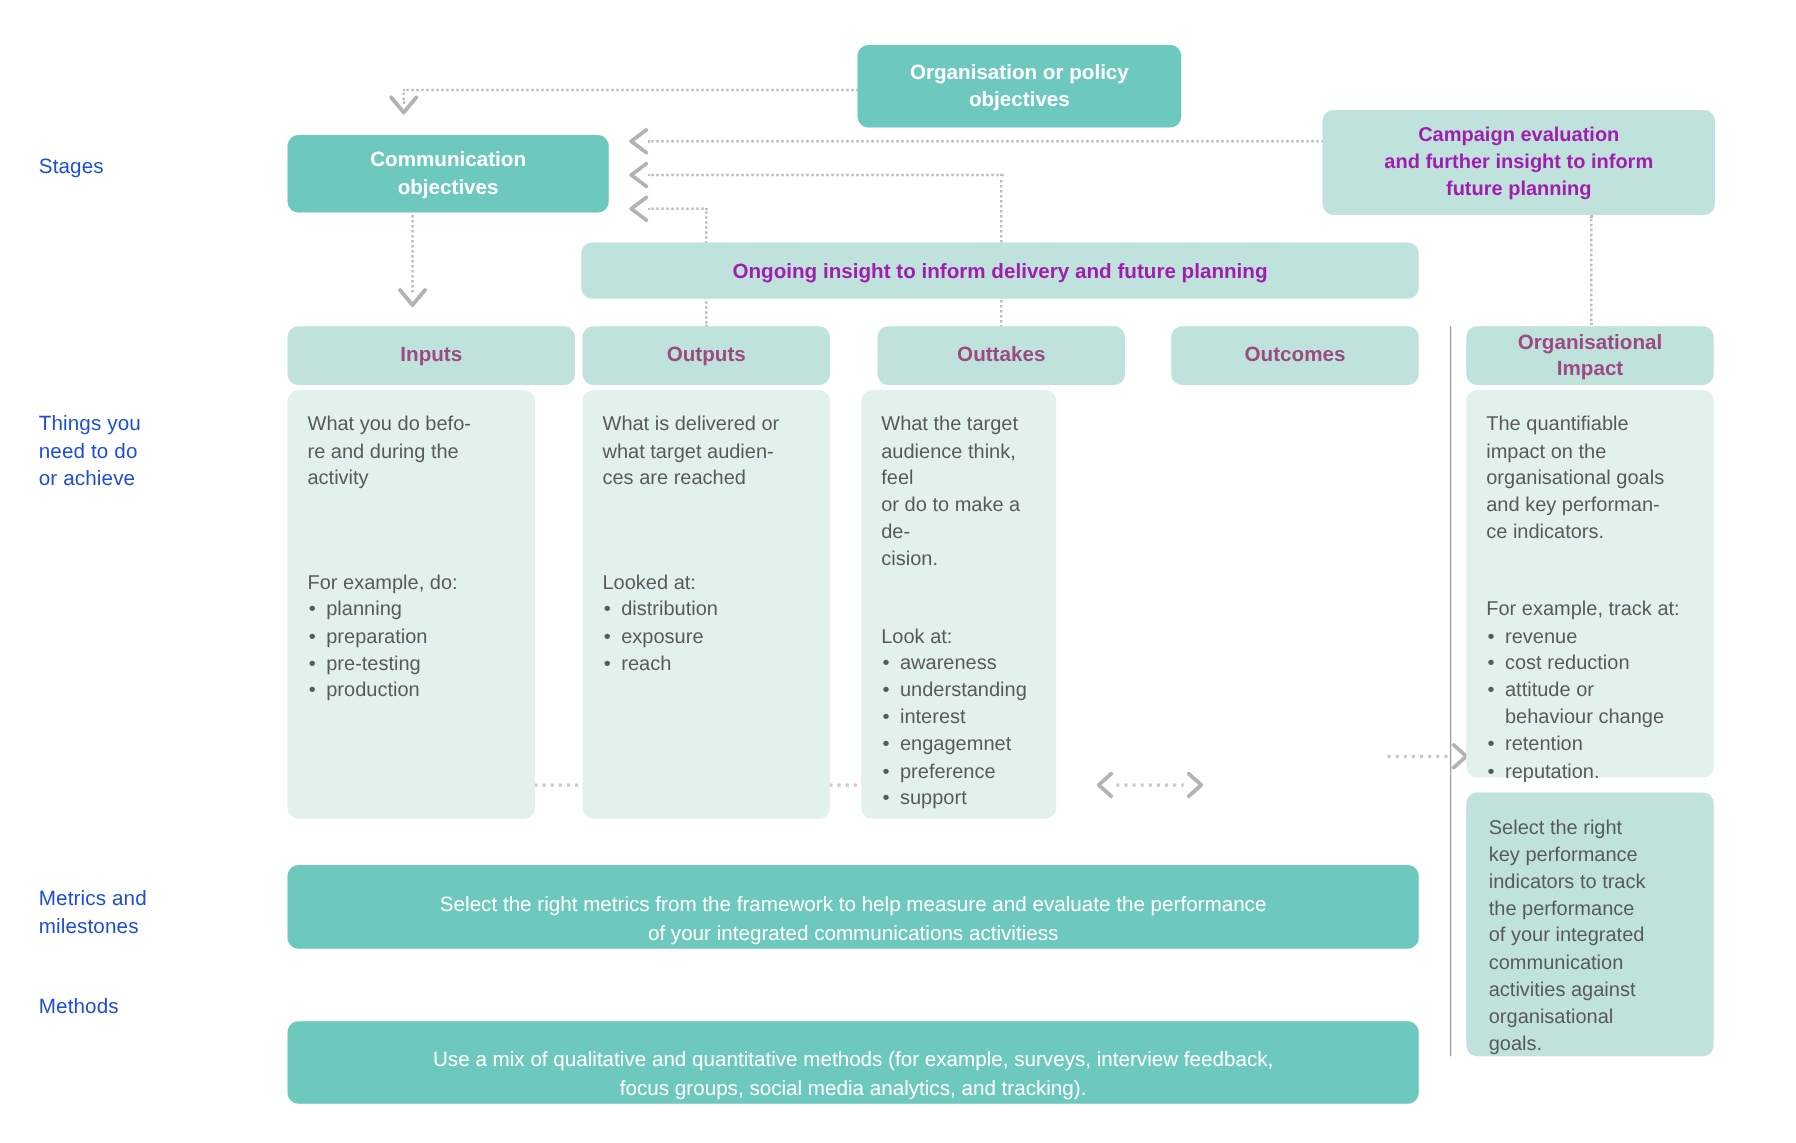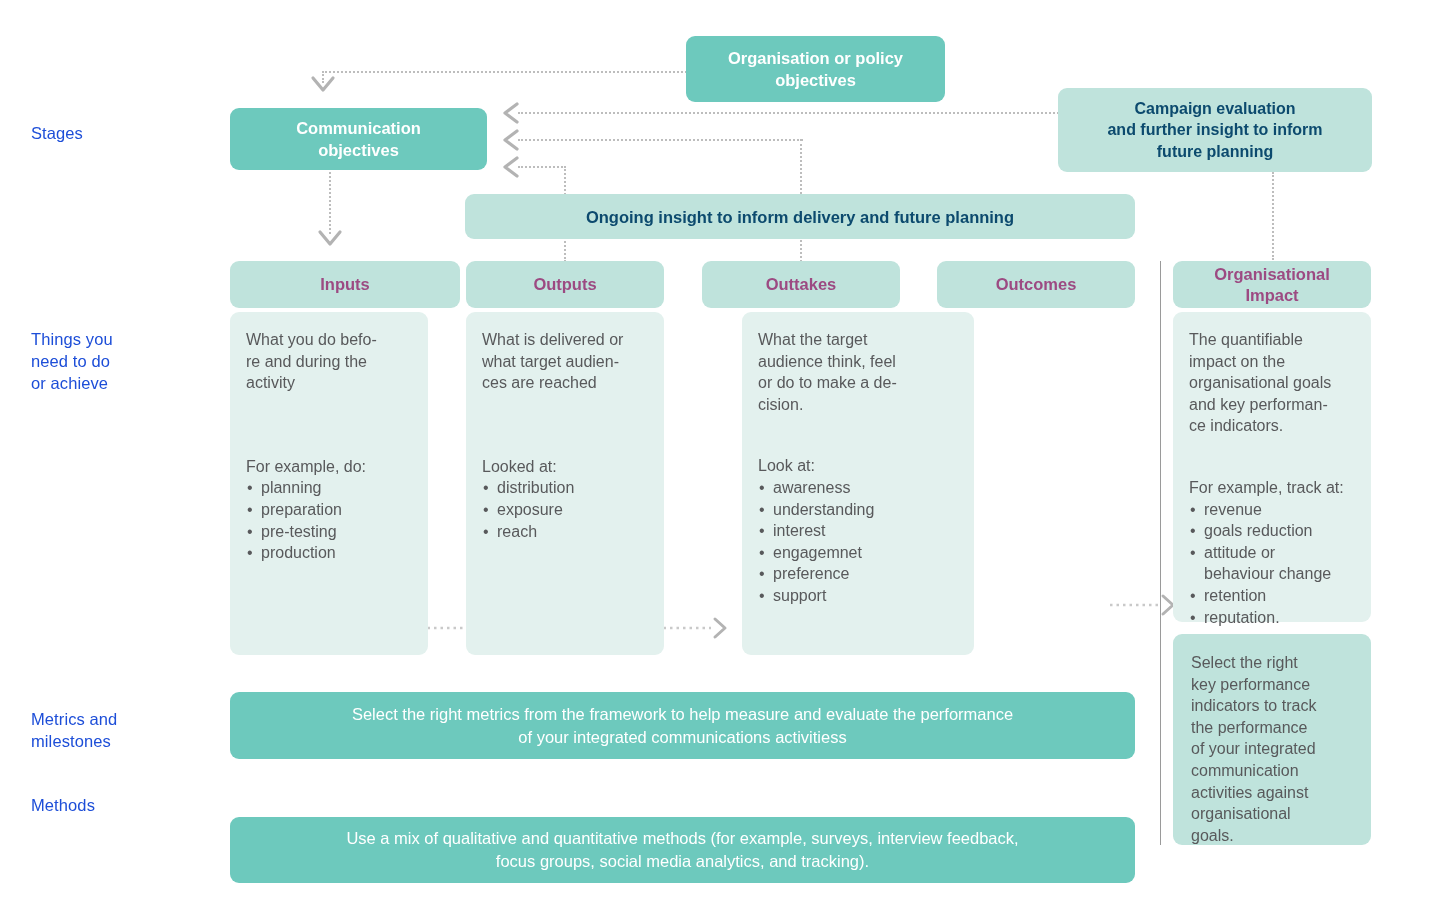--- a/index.html
+++ b/index.html
@@ -39,21 +39,21 @@
     justify-content: center;
     text-align: center;
   }
   .box-solid {
     background: #6dc9bd;
     color: #ffffff;
     font-weight: bold;
   }
   .box-mint {
     background: #bfe3dc;
-    color: #0c4a6e;
+    color: #a21caf;
     font-weight: bold;
   }
   .box-head {
     background: #bfe3dc;
     color: #9c4a82;
     font-weight: bold;
     border-radius: 9px;
   }
   .col-body {
     background: #e3f1ee;
@@ -103,21 +103,21 @@
   .divider-v {
     border-left: 1.5px solid #9a9a9a;
     width: 0;
   }
 
   .banner {
     background: #6dc9bd;
     border-radius: 9px;
     color: #ffffff;
     display: flex;
-    align-items: center;
+    align-items: flex-end;
     justify-content: center;
     text-align: center;
     font-size: 16.5px;
     line-height: 23px;
     padding: 0 24px;
   }
 
   .side-note {
     background: #bfe3dc;
     border-radius: 9px;
@@ -254,21 +254,21 @@
     <ul class="bullets">
       <li>distribution</li>
       <li>exposure</li>
       <li>reach</li>
     </ul>
   </div>
 
   <div class="abs box box-head" style="left:702px; top:261px; width:198px; height:47px;">
     <span class="col-head-text" style="white-space:pre-line;">Outtakes</span>
   </div>
-  <div class="abs col-body" style="left:742px; top:312px; width:232px; height:343px; padding:17px 16px 0 16px;">
+  <div class="abs col-body" style="left:689px; top:312px; width:156px; height:343px; padding:17px 16px 0 16px;">
     <div class="body-text" style="white-space:pre-line;">What the target
 audience think, feel
 or do to make a de-
 cision.</div>
     <div class="gap-sm"></div>
     <div class="body-text" style="white-space:pre-line;">Look at:</div>
     <ul class="bullets">
       <li>awareness</li>
       <li>understanding</li>
       <li>interest</li>
@@ -289,21 +289,21 @@
   <div class="abs col-body" style="left:1173px; top:312px; width:198px; height:310px; padding:17px 16px 0 16px;">
     <div class="body-text" style="white-space:pre-line;">The quantifiable
 impact on the
 organisational goals
 and key performan-
 ce indicators.</div>
     <div class="gap-sm"></div>
     <div class="body-text" style="white-space:pre-line;">For example, track at:</div>
     <ul class="bullets">
       <li>revenue</li>
-      <li>goals reduction</li>
+      <li>cost reduction</li>
       <li style="white-space:pre-line;">attitude or
  behaviour change</li>
       <li>retention</li>
       <li>reputation.</li>
     </ul>
   </div>
 
   <div class="abs side-note" style="left:1173px; top:634px; width:198px; height:211px; white-space:pre-line;">Select the right
 key performance
 indicators to track

